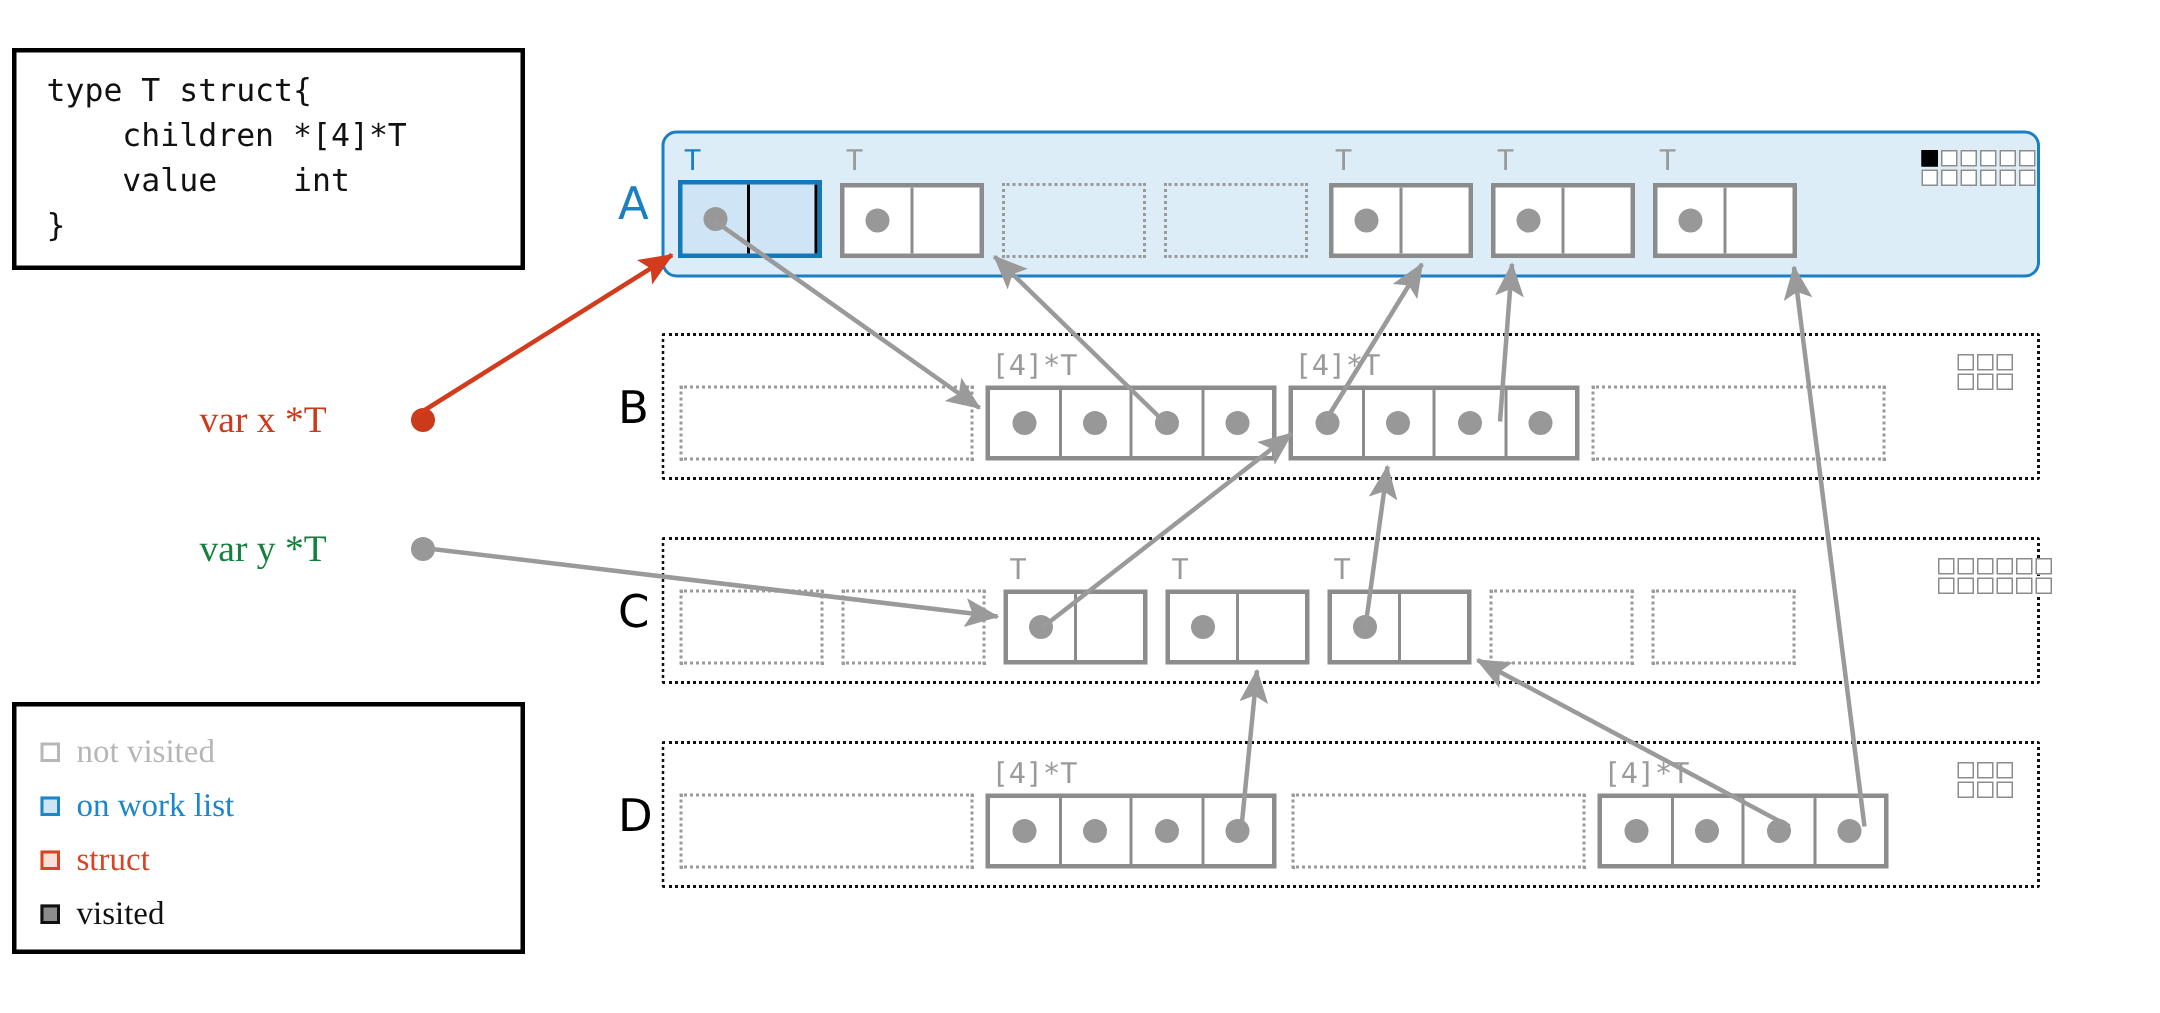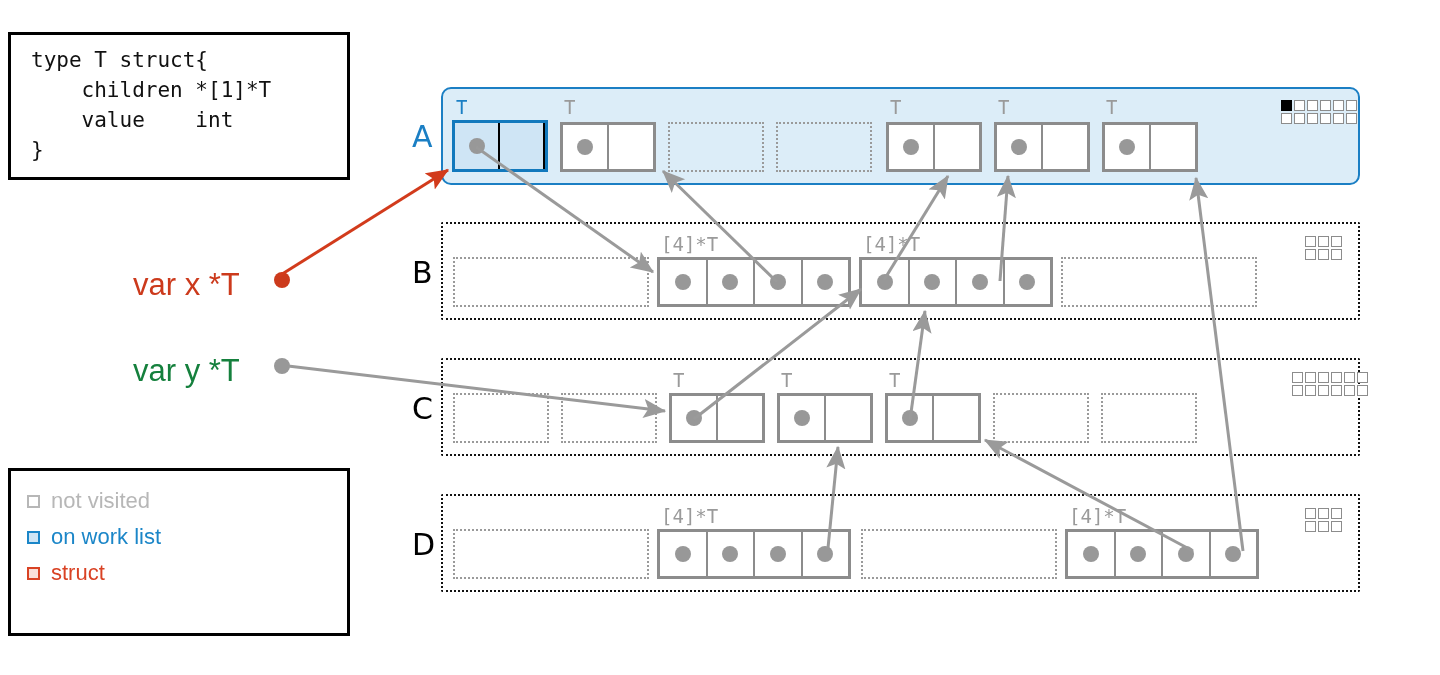--- a/index.html
+++ b/index.html
@@ -40,35 +40,35 @@
     left: 8px; top: 468px;
     width: 342px; height: 168px;
     border: 3px solid #000000;
     background: #ffffff;
     padding: 12px 0 0 16px;
   }
   .legend-row {
     display: flex;
     align-items: center;
     height: 36px;
-    font-family: Liberation Sans, sans-serif;
+    font-family: Liberation Serif, serif;
     font-size: 22px;
   }
   .legend-swatch {
     width: 13px; height: 13px;
     border: 2px solid currentColor;
     margin-right: 11px;
     flex: 0 0 auto;
   }
 
   
   .varlabel {
     position: absolute;
-    font-family: Liberation Sans, sans-serif;
-    font-size: 31px;
+    font-family: Liberation Serif, serif;
+    font-size: 25px;
     white-space: nowrap;
   }
   .vardot {
     position: absolute;
     width: 16px; height: 16px;
     border-radius: 50%;
   }
 
   
   .rowletter {
@@ -158,37 +158,41 @@
     pointer-events: none;
   }
 </style>
 </head>
 <body>
 
 <div id="stage">
 
   <div class="codebox">
     <pre>type T struct{
-    children *[1]*T
+    children *[4]*T
     value    int
 }</pre>
   </div>
 
   <div class="legendbox">
     <div class="legend-row" style="color:#b7b7b7">
       <span class="legend-swatch"></span>
       <span>not visited</span>
     </div>
     <div class="legend-row" style="color:#1b86c8">
       <span class="legend-swatch" style="background:#cfe5f5"></span>
       <span>on work list</span>
     </div>
     <div class="legend-row" style="color:#d94224">
       <span class="legend-swatch" style="background:#fadfd8"></span>
       <span>struct</span>
+    </div>
+    <div class="legend-row" style="color:#111111">
+      <span class="legend-swatch" style="background:#8c8c8c"></span>
+      <span>visited</span>
     </div>
   </div>
 
   <div class="varlabel" style="left:133px; top:267px; color:#cc3a1c;">var x *T</div>
   <div class="vardot" style="left:274px; top:272px; background:#cc3a1c;"></div>
 
   <div class="varlabel" style="left:133px; top:353px; color:#15803d;">var y *T</div>
   <div class="vardot" style="left:274px; top:358px; background:#989898;"></div>
 
   <div class="rowletter blue" style="left:412px; top:119px;">A</div>

